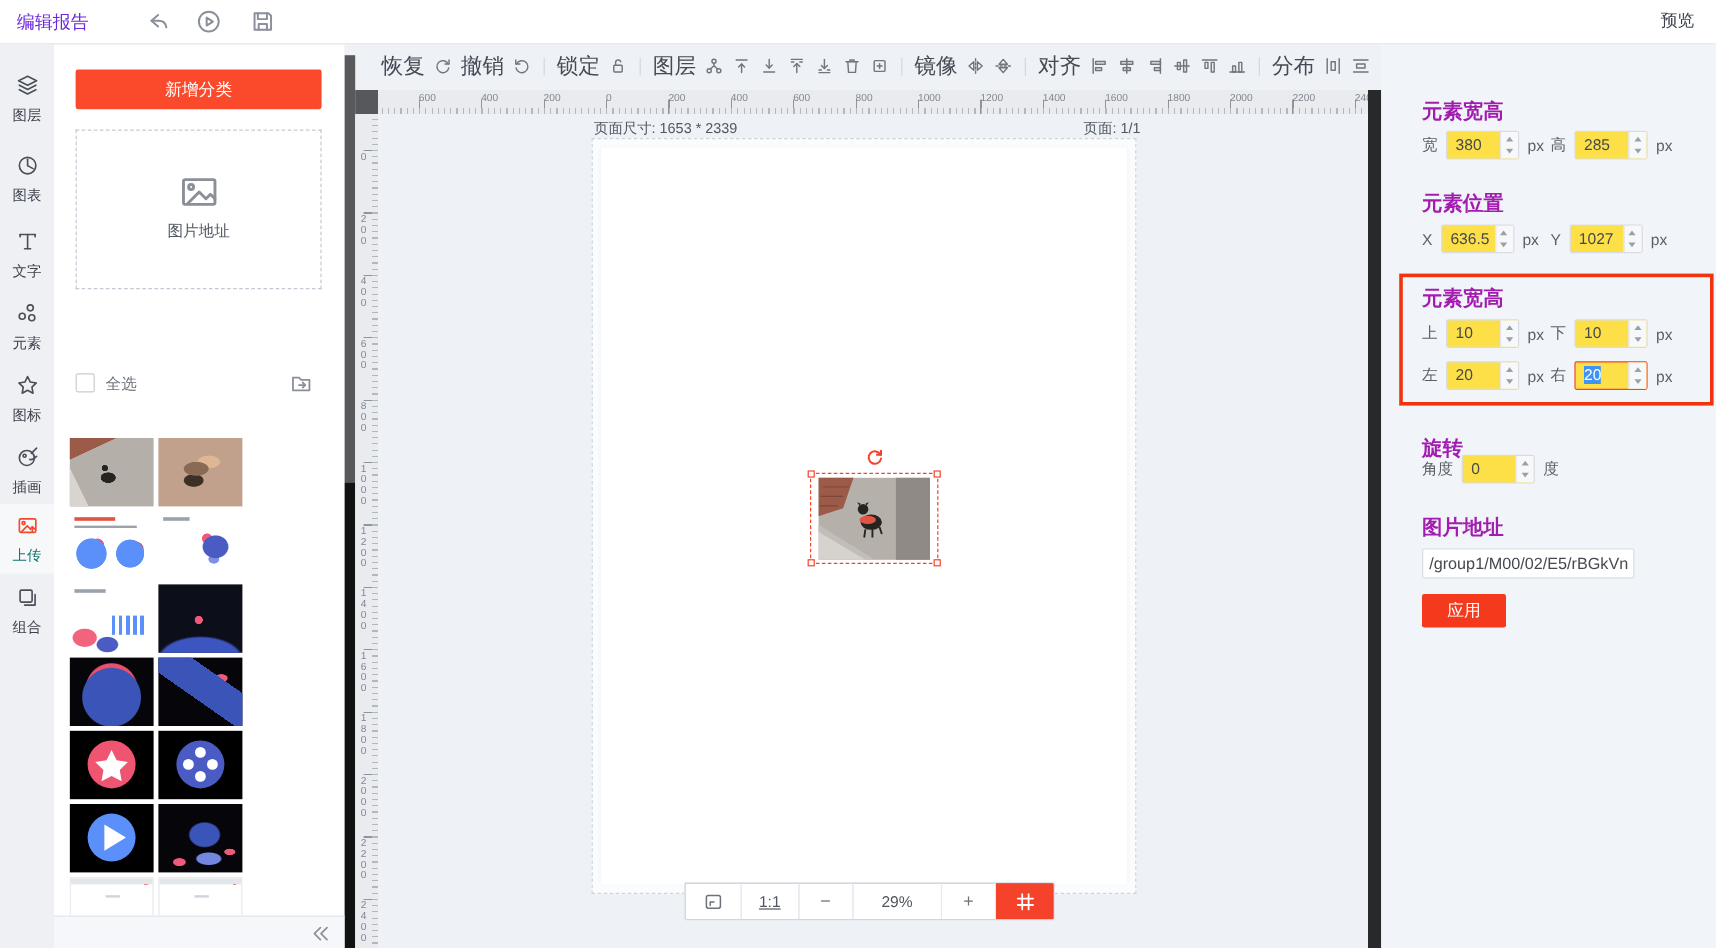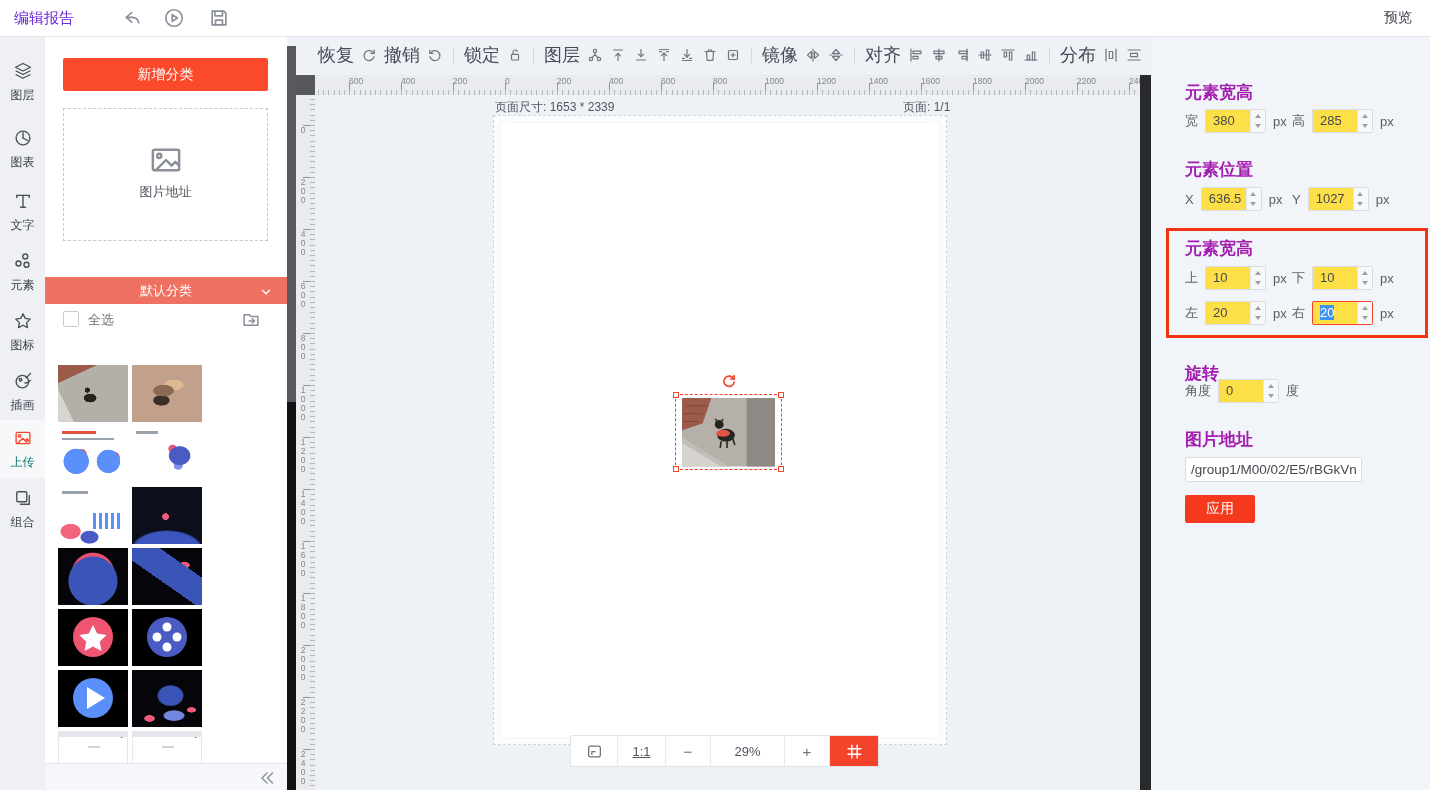--- a/index.html
+++ b/index.html
@@ -219,26 +219,20 @@
     <div id="dropzone">
       <svg width="34" height="30" viewBox="0 0 18 16">
           <g stroke="#8a8f98" fill="none" stroke-width="1.3" stroke-linecap="round" stroke-linejoin="round">
             <rect x="2" y="2.5" width="14" height="11" rx="0.8"></rect>
             <circle cx="5.4" cy="5.8" r="1.1"></circle>
             <path d="M4 13l5-5 3 3 2-2 2 2"></path>
           </g>
         </svg>
       <span class="dz-label">图片地址</span>
     </div>
-    <div id="catbar">
-      <span>默认分类</span>
-      <svg width="14" height="14" viewBox="0 0 16 16">
-          <path d="M4 6l4 4 4-4" stroke="#fff" fill="none" stroke-width="1.5" stroke-linecap="round" stroke-linejoin="round"></path>
-        </svg>
-    </div>
     <div id="selrow">
       <span class="cb"></span>
       <span class="sl">全选</span>
       <span class="fold">
         <svg width="20" height="20" viewBox="0 0 16 16">
             <g stroke="#8a8f98" fill="none" stroke-width="1.2" stroke-linecap="round" stroke-linejoin="round">
               <path d="M2.5 4.5h4L8 6h5.5v7h-11z"></path>
               <path d="M6.5 9.5h4"></path>
               <path d="M9 7.8l1.7 1.7L9 11.2"></path>
             </g>

